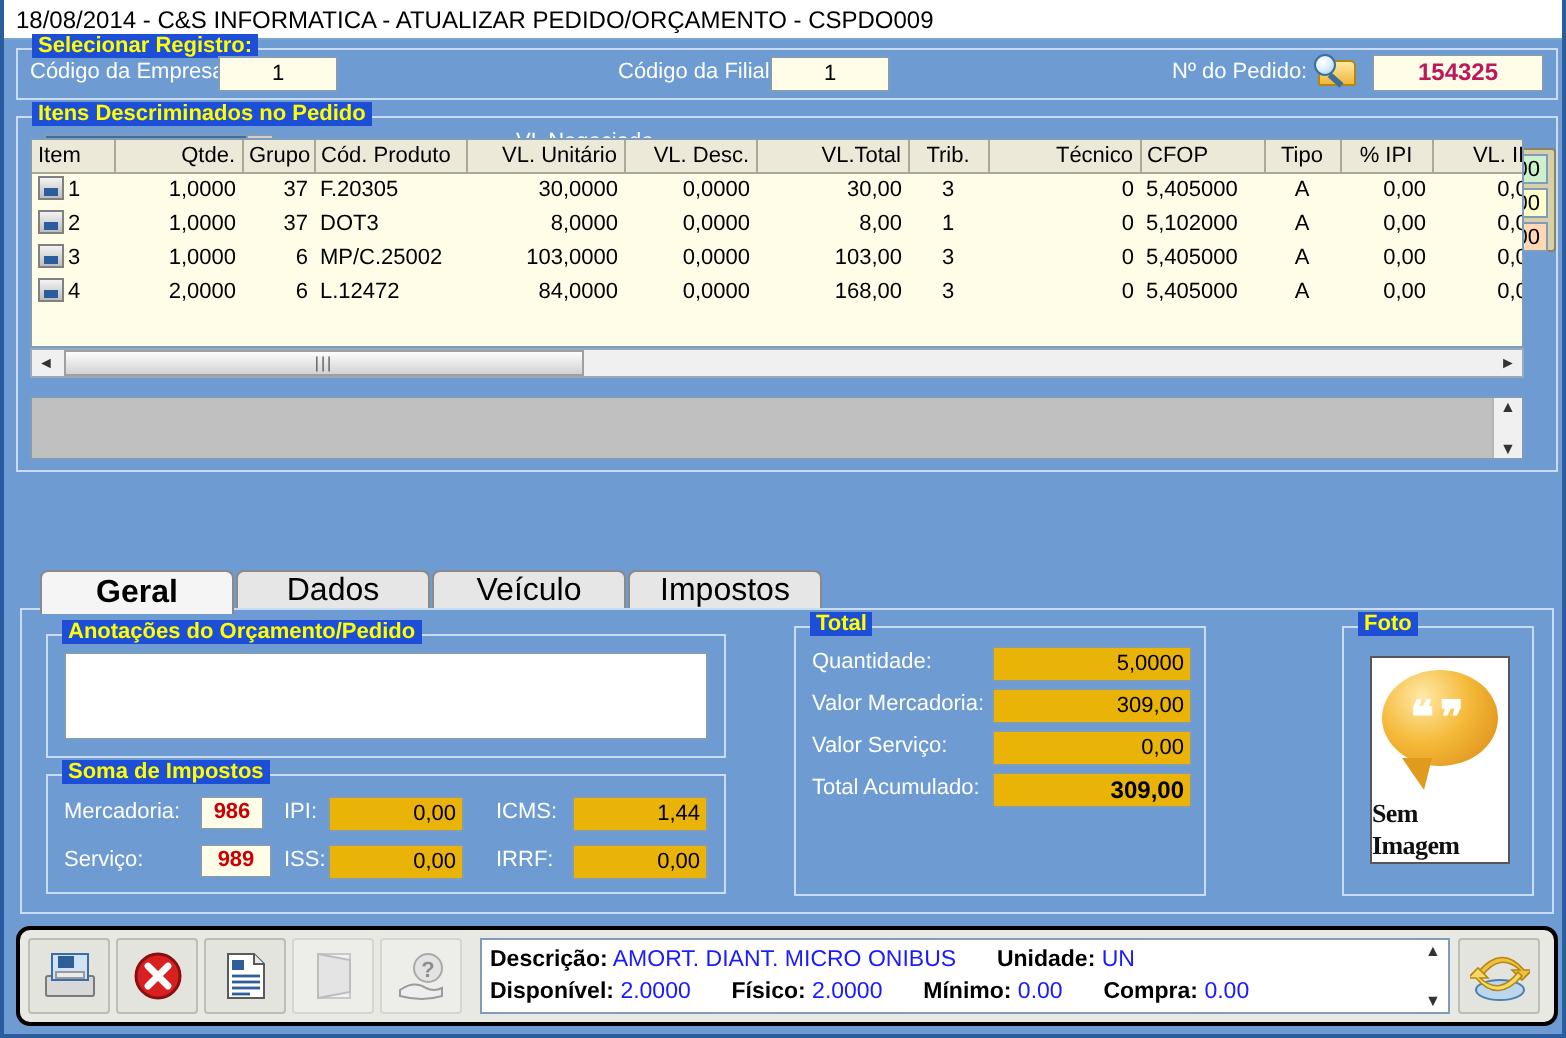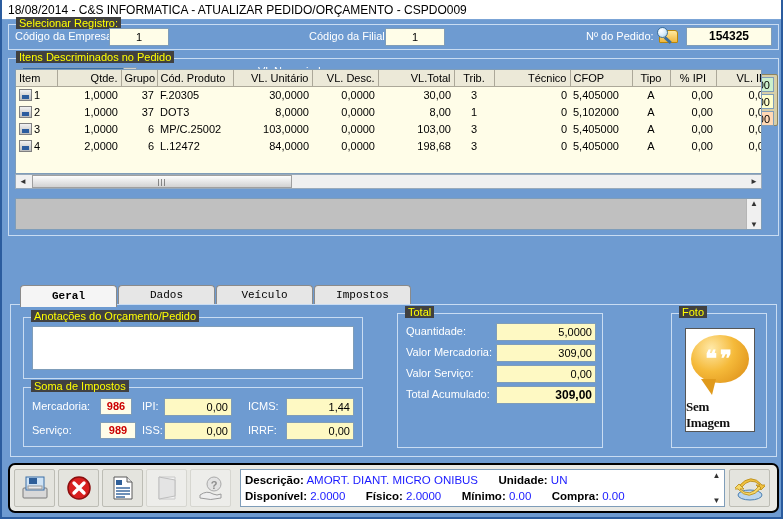--- a/index.html
+++ b/index.html
@@ -22,28 +22,28 @@
     height:20px; background:#ffffff; color:#000;
     font-size:12px; padding-left:6px; line-height:20px;
     border-bottom:1px solid #7ba4d6;
     white-space:nowrap;
   }
 
   
   .group { position:absolute; border:1px solid #c9dcf2; }
   .group > .legend {
     position:absolute; top:-8px; left:7px;
-    background:#404040; color:#ffff00; font-weight:normal;
+    background:#1d4ed8; color:#ffff00; font-weight:bold;
     font-size:11px; padding:0 3px; white-space:nowrap;
   }
   .lbl { color:#ffffff; font-size:11px; white-space:nowrap; }
 
   
   .fld {
-    border:1px solid #7f9db9; background:#fef9c3;
+    border:1px solid #7f9db9; background:#eab308;
     font-size:11px; text-align:right; padding:1px 3px;
     line-height:14px; height:18px; color:#000;
     font-family:"Liberation Sans", sans-serif;
   }
   .fld.cream { background:#fffde8; }
   .fld.center { text-align:center; }
   .fld.peach { background:#ffd9b5; }
   .fld.green { background:#ccf0cc; }
   .fld.yellow { background:#ffffcc; }
   .fld.grey { background:#c0c0c0; }
@@ -147,21 +147,21 @@
   }
   #sidebox .r { display:flex; align-items:center; height:16px; margin:1px 3px 0 3px; }
   #sidebox .r .n { width:48px; color:#000; font-size:11px; }
   #sidebox .r .v { flex:1; height:15px; line-height:13px; }
 
   
   #tabs { position:absolute; left:8px; top:285px; width:767px; height:20px; }
   .tab {
     position:absolute; top:0; height:20px; line-height:19px; text-align:center;
     background:#e6e6e6; border:1px solid #8a8a8a; border-bottom:none;
-    border-radius:4px 4px 0 0; font-size:11px; color:#000;font-family:Liberation Mono, monospace;
+    border-radius:4px 4px 0 0; font-size:16px; color:#000;
   }
   .tab.active { background:#f5f5f5; font-weight:bold; height:22px; line-height:21px; z-index:3; }
 
   
   #tabpage {
     position:absolute; left:8px; top:304px; width:767px; height:153px;
     background:#6e9bd1; border:1px solid #c9dcf2;
   }
 
   #g-anot { left:12px; top:12px; width:340px; height:62px; }
@@ -263,21 +263,21 @@
 
     <span class="lbl" style="position:absolute;left:300px;top:5px;">Código da Filial:</span>
     <div class="fld cream center" style="position:absolute;left:376px;top:3px;width:60px;">1</div>
 
     <span class="lbl" style="position:absolute;left:577px;top:5px;">Nº do Pedido:</span>
     <div class="folder-ico" style="position:absolute;left:648px;top:2px;">
       <div class="fbody"></div>
       <div class="lens"></div>
       <div class="lhandle"></div>
     </div>
-    <div class="fld cream center" style="position:absolute;left:677px;top:2px;width:86px;height:19px;color:#000000;font-weight:bold;font-size:12px;line-height:15px;">154325</div>
+    <div class="fld cream center" style="position:absolute;left:677px;top:2px;width:86px;height:19px;color:#be185d;font-weight:bold;font-size:12px;line-height:15px;">154325</div>
   </div>
 
   <div class="group" id="g-itens">
     <span class="legend">Itens Descriminados no Pedido</span>
 
     <div class="combo" style="left:13px;top:8px;width:115px;">
       <div class="txt">Usar Valor Negociado</div>
       <div class="arr">▼</div>
     </div>
 
@@ -423,21 +423,21 @@
           <td class="ta-r c-purple">0,00</td>
           <td class="ta-r c-green">0,00</td>
         </tr>
         <tr>
           <td class="ta-l"><span class="rowicon"></span><span>4</span></td>
           <td class="ta-r">2,0000</td>
           <td class="ta-r">6</td>
           <td class="ta-l">L.12472</td>
           <td class="ta-r c-blue">84,0000</td>
           <td class="ta-r c-green">0,0000</td>
-          <td class="ta-r c-blue">198,68</td>
+          <td class="ta-r c-blue">168,00</td>
           <td class="ta-c">3</td>
           <td class="ta-r">0</td>
           <td class="ta-l">5,405000</td>
           <td class="ta-c">A</td>
           <td class="ta-r c-purple">0,00</td>
           <td class="ta-r c-green">0,00</td>
         </tr>
       </tbody>
     </table>
   </div>

